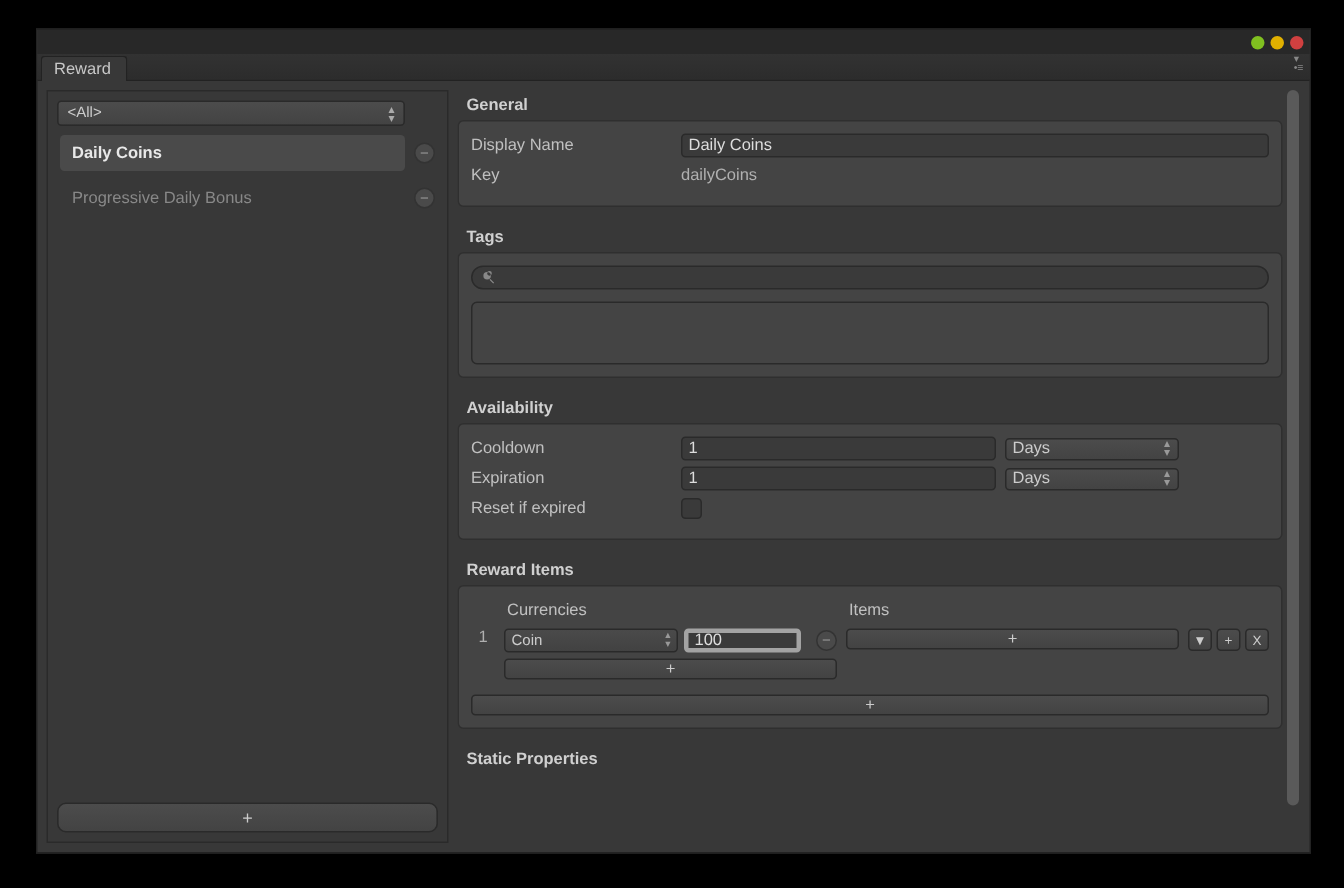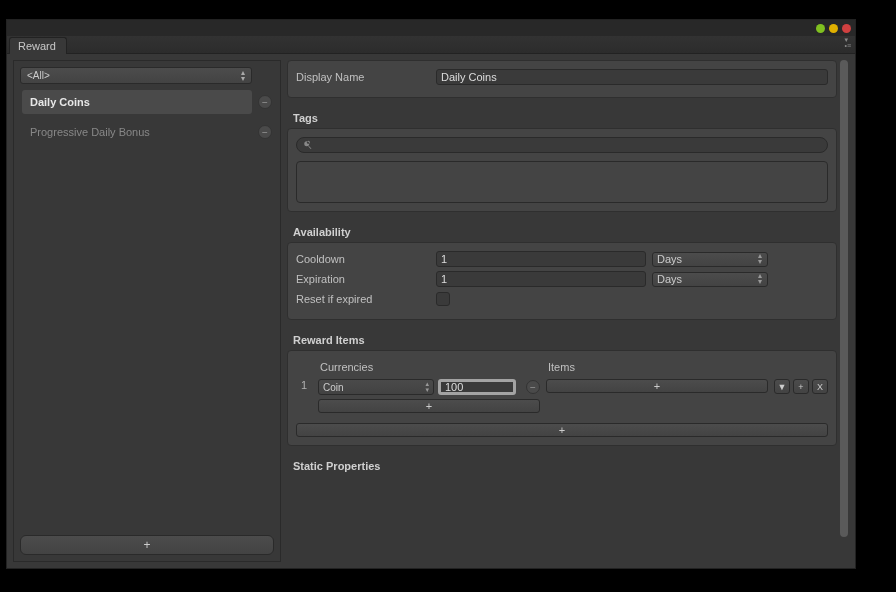--- a/index.html
+++ b/index.html
@@ -7,21 +7,21 @@
     background: #000;
     font-family: "Lucida Grande", Arial, sans-serif;
     font-size: 11px;
     color: #b8b8b8;
     width: 896px;
     height: 592px;
     overflow: hidden;
   }
   .window {
     position: absolute;
-    left: 6px; top: 19px;
+    left: 24px; top: 19px;
     width: 850px; height: 550px;
     background: #383838;
     border: 1px solid #222;
   }
   .titlebar {
     height: 16px;
     background: #282828;
     display: flex;
     justify-content: flex-end;
     align-items: center;
@@ -316,24 +316,29 @@
         <span class="label">Progressive Daily Bonus</span>
         <span class="minus-btn">−</span>
       </div>
 
       <div class="sidebar-spacer"></div>
       <div class="wide-btn">+</div>
     </div>
 
     <div class="main">
 
+      <div class="section-header">General</div>
       <div class="panel">
         <div class="row">
           <span class="row-label">Display Name</span>
           <input class="text-input" value="Daily Coins" style="">
+        </div>
+        <div class="row">
+          <span class="row-label">Key</span>
+          <span class="static-value">dailyCoins</span>
         </div>
       </div>
 
       <div class="section-header">Tags</div>
       <div class="panel">
         <div class="search-box">
           <svg viewBox="0 0 16 16">
               <path d="M6 2a4 4 0 104 4 4 4 0 00-4-4zm0 1.5A2.5 2.5 0 118.5 6 2.5 2.5 0 016 3.5zM9.5 9.5l4 4-1 1-4-4z"></path>
             </svg>
           <input placeholder="" style="">

